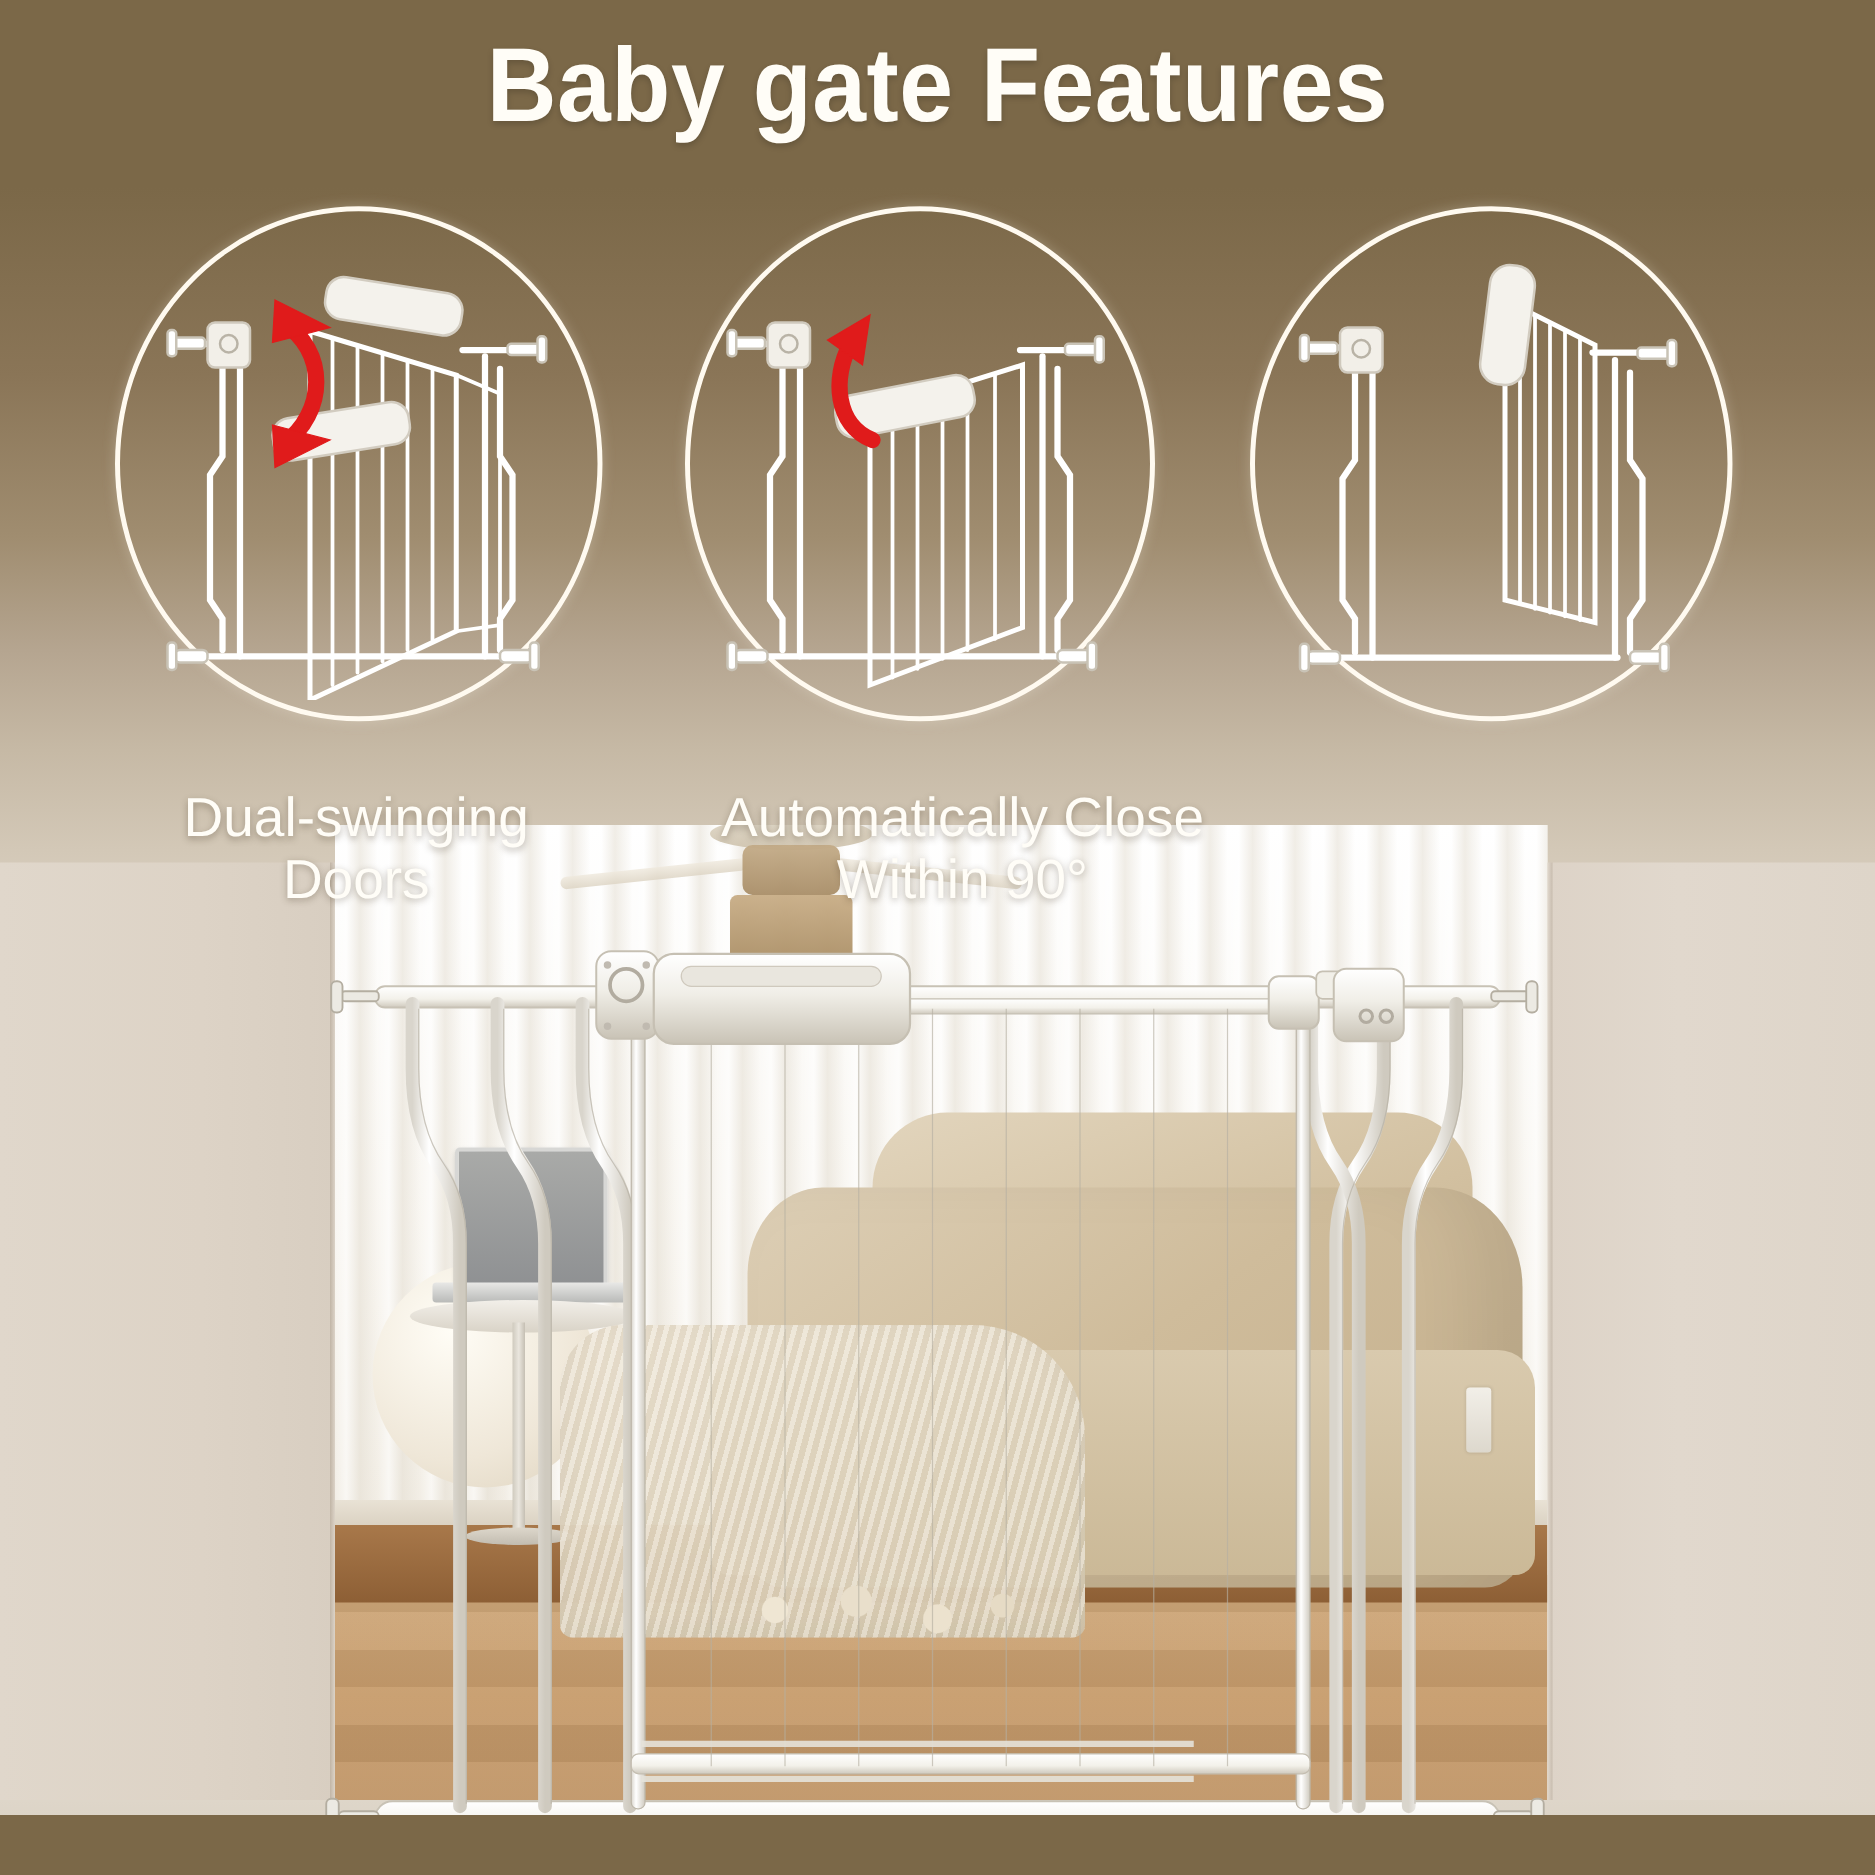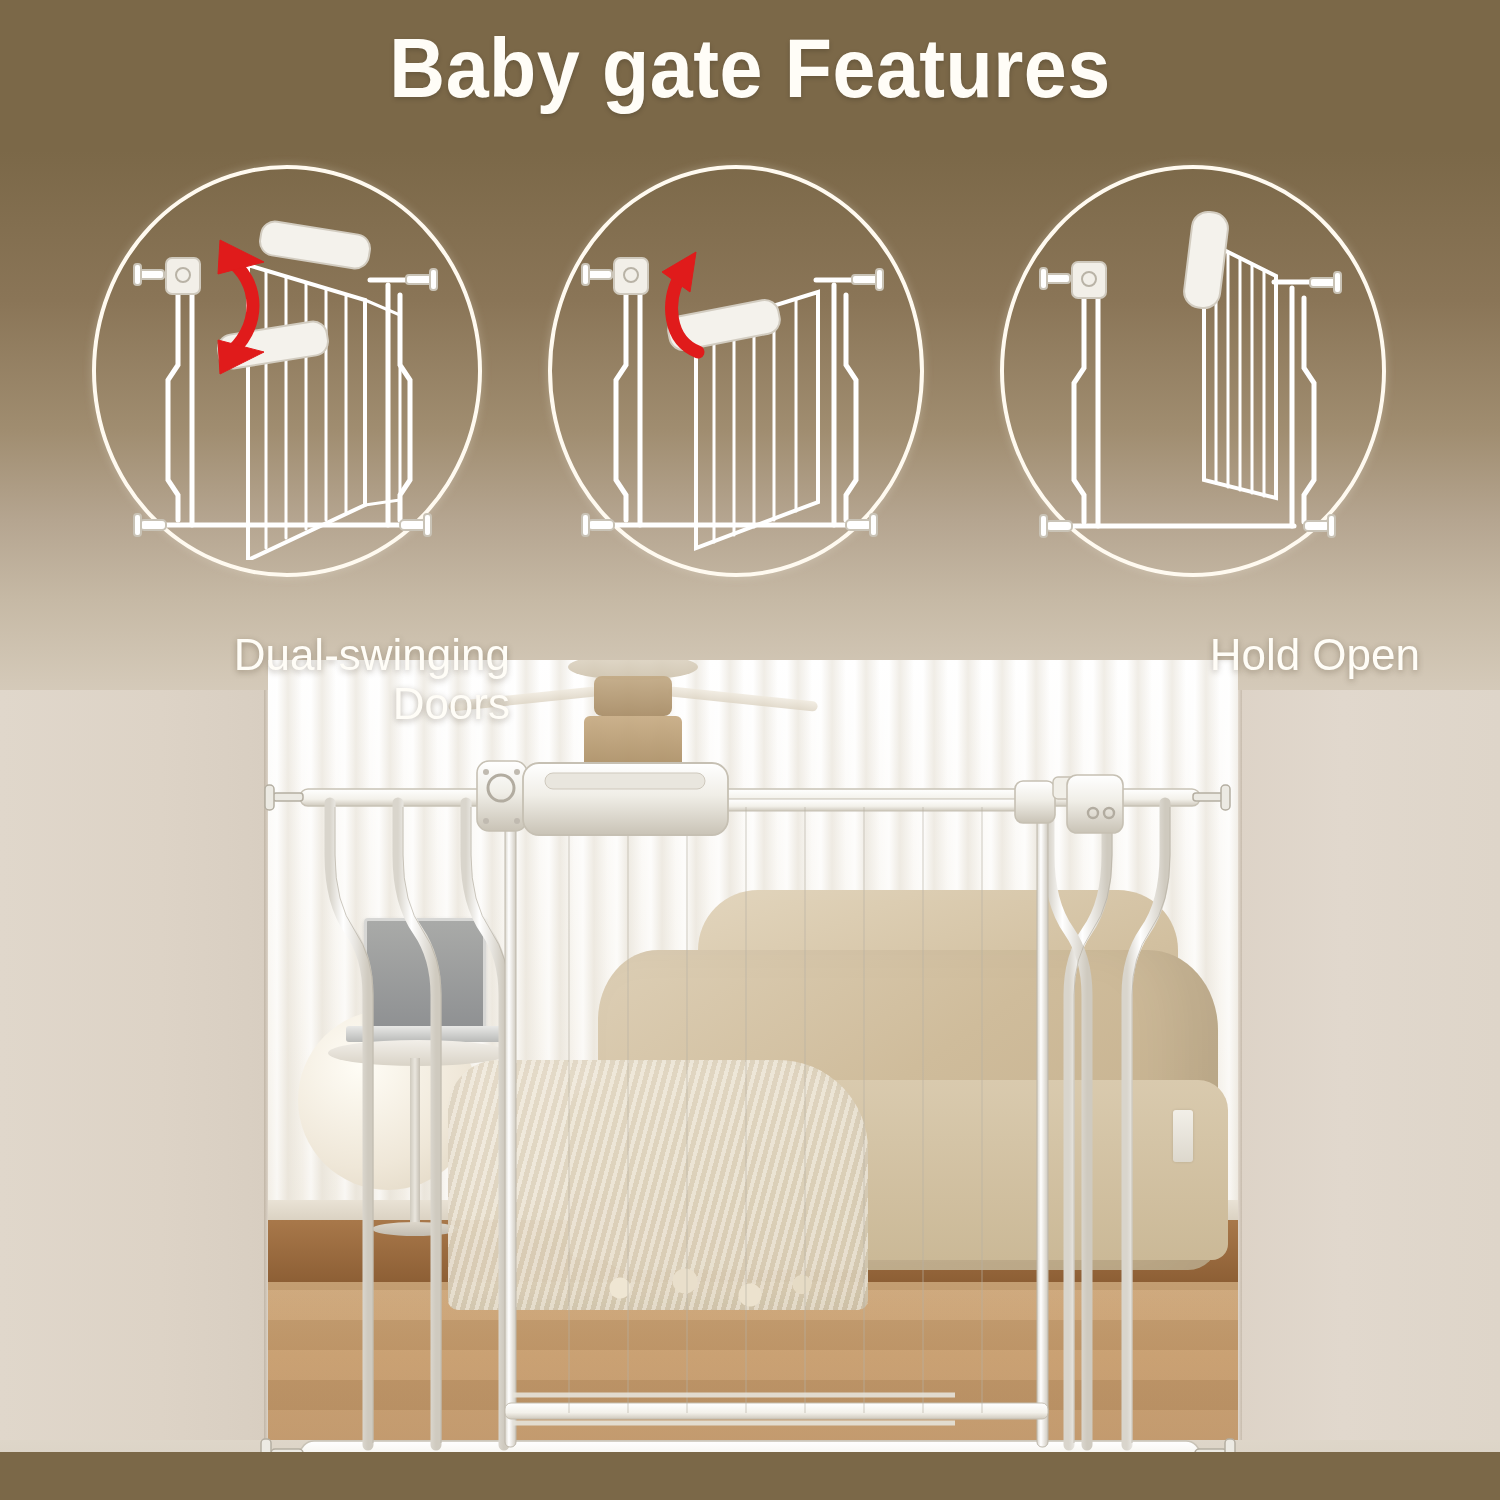--- a/index.html
+++ b/index.html
@@ -96,21 +96,21 @@
     font-family:"Liberation Sans","DejaVu Sans",sans-serif;
     transform:scaleX(.92);text-shadow:0 2px 5px rgba(0,0,0,.18);}
 
   
   .circle{position:absolute;border:4px solid #fffaf0;border-radius:50%;
     box-shadow:0 0 10px rgba(255,250,240,.25);}
   .c1{left:92px;top:165px;width:382px;height:404px;}
   .c2{left:548px;top:165px;width:368px;height:404px;}
   .c3{left:1000px;top:165px;width:378px;height:404px;}
 
-  .caption{position:absolute;color:#fffdf7;font-size:44px;line-height:1.12;text-align:right;
+  .caption{position:absolute;color:#fffdf7;font-size:44px;line-height:1.12;text-align:center;
     font-family:"Liberation Sans","DejaVu Sans",sans-serif;font-weight:400;
     text-shadow:0 2px 6px rgba(60,45,25,.35);white-space:pre-line;}
   .cap1{left:60px;top:630px;width:450px;}
   .cap2{left:505px;top:630px;width:530px;}
   .cap3{left:1040px;top:630px;width:380px;}
 
   
   .mini{position:absolute;}
   .m1{left:100px;top:180px;}
   .m2{left:556px;top:180px;}
@@ -279,21 +279,22 @@
       <rect x="38" y="341" width="26" height="10" rx="4"></rect>
       <rect x="32" y="335" width="7" height="22" rx="3"></rect>
       <rect x="296" y="341" width="26" height="10" rx="4"></rect>
       <rect x="320" y="335" width="7" height="22" rx="3"></rect>
     </g>
     <rect x="180" y="32" width="36" height="96" rx="16" fill="#f4f2ec" stroke="#d2ccc0" stroke-width="2" transform="rotate(7 198 80)"></rect>
   </svg>
 
   <div class="caption cap1">Dual-swinging
 Doors</div>
-  <div class="caption cap3">Hold Open</div>
+  <div class="caption cap2">Automatically Close
+Within 90°</div>
 
   <svg id="main-gate" viewBox="0 0 985 745">
     <defs>
       <linearGradient id="barG" x1="0" y1="0" x2="1" y2="0">
         <stop offset="0%" stop-color="#d9d5cc"></stop>
         <stop offset="35%" stop-color="#ffffff"></stop>
         <stop offset="100%" stop-color="#cfcabf"></stop>
       </linearGradient>
       <linearGradient id="railG" x1="0" y1="0" x2="0" y2="1">
         <stop offset="0%" stop-color="#ffffff"></stop>

